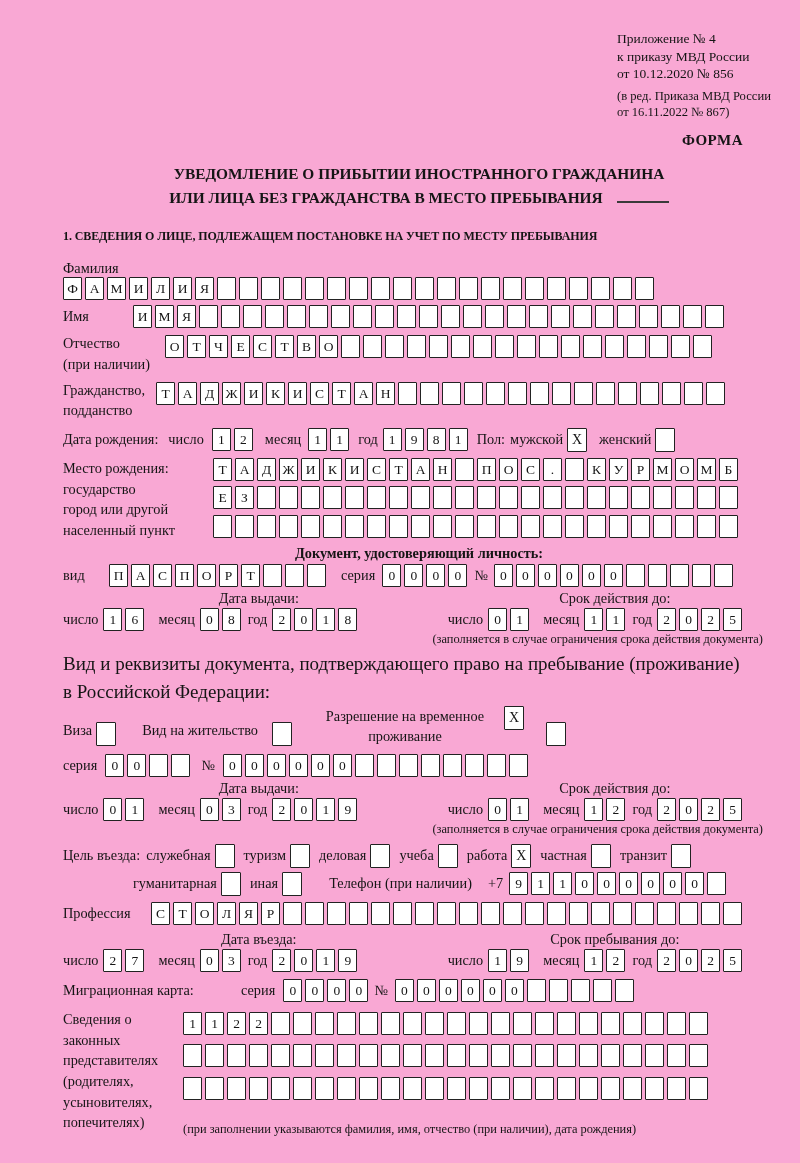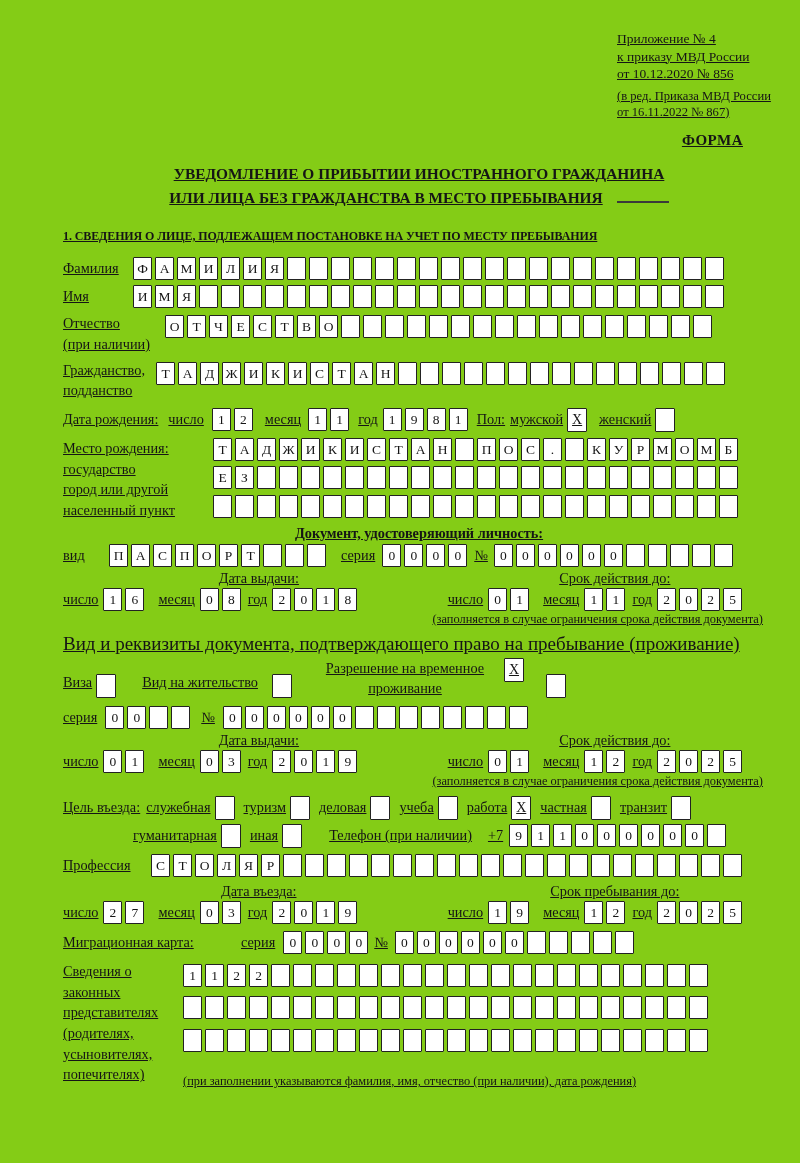--- a/index.html
+++ b/index.html
@@ -1,19 +1,19 @@
 <!DOCTYPE html>
 <html><head>
 <meta charset="utf-8">
 <style>
   html,body{margin:0;padding:0;background:#888;}
   .page{
-    width:800px;height:1163px;background:#84cc16;color:#151515;
+    width:800px;height:1163px;background:#f9a8d4;color:#151515;
     font-family:"Liberation Serif", "DejaVu Serif", serif;
-    box-sizing:border-box;padding:30px 25px 0 63px;overflow:hidden;position:relative;text-decoration:underline;
+    box-sizing:border-box;padding:30px 25px 0 63px;overflow:hidden;position:relative;
   }
   .annex{margin-left:554px;font-size:13.5px;line-height:1.3;}
   .annex .small{font-size:12.6px;}
   .annex .gap{height:5px;}
   .forma{font-weight:bold;font-size:15px;text-align:right;padding-right:32px;margin-top:12px;letter-spacing:.5px;}
   .title{font-weight:bold;font-size:15.4px;text-align:center;margin-top:13px;line-height:1.55;}
   .blank-underline{display:inline-block;width:52px;height:13px;border-bottom:2.2px solid #3a3a3a;margin-left:14px;}
   .sec-title{font-weight:bold;font-size:12px;margin-top:19px;letter-spacing:-0.1px;white-space:nowrap;}
 
   .row{display:flex;align-items:flex-start;margin-top:5px;}
@@ -75,21 +75,21 @@
 
   <div class="title">
     <div>УВЕДОМЛЕНИЕ О ПРИБЫТИИ ИНОСТРАННОГО ГРАЖДАНИНА</div>
     <div>
       <span>ИЛИ ЛИЦА БЕЗ ГРАЖДАНСТВА В МЕСТО ПРЕБЫВАНИЯ</span><span class="blank-underline"></span>
     </div>
   </div>
 
   <div class="sec-title">1. СВЕДЕНИЯ О ЛИЦЕ, ПОДЛЕЖАЩЕМ ПОСТАНОВКЕ НА УЧЕТ ПО МЕСТУ ПРЕБЫВАНИЯ</div>
 
-  <div class="row" style="margin-top:13px;">
+  <div class="row" style="margin-top:13px;flex-direction:column;">
     <span class="lbl w-surname">Фамилия</span>
     <span class="cells"><span class="cell">Ф</span><span class="cell">А</span><span class="cell">М</span><span class="cell">И</span><span class="cell">Л</span><span class="cell">И</span><span class="cell">Я</span><span class="cell"></span><span class="cell"></span><span class="cell"></span><span class="cell"></span><span class="cell"></span><span class="cell"></span><span class="cell"></span><span class="cell"></span><span class="cell"></span><span class="cell"></span><span class="cell"></span><span class="cell"></span><span class="cell"></span><span class="cell"></span><span class="cell"></span><span class="cell"></span><span class="cell"></span><span class="cell"></span><span class="cell"></span><span class="cell"></span></span>
   </div>
 
   <div class="row">
     <span class="lbl w-surname">Имя</span>
     <span class="cells"><span class="cell">И</span><span class="cell">М</span><span class="cell">Я</span><span class="cell"></span><span class="cell"></span><span class="cell"></span><span class="cell"></span><span class="cell"></span><span class="cell"></span><span class="cell"></span><span class="cell"></span><span class="cell"></span><span class="cell"></span><span class="cell"></span><span class="cell"></span><span class="cell"></span><span class="cell"></span><span class="cell"></span><span class="cell"></span><span class="cell"></span><span class="cell"></span><span class="cell"></span><span class="cell"></span><span class="cell"></span><span class="cell"></span><span class="cell"></span><span class="cell"></span></span>
   </div>
 
   <div class="row">
@@ -168,20 +168,21 @@
       <span class="sp"></span>
       <span class="lbl">месяц</span>
       <span class="cells"><span class="cell">1</span><span class="cell">1</span></span>
       <span class="lbl" style="margin-left:4px;">год</span>
       <span class="cells"><span class="cell">2</span><span class="cell">0</span><span class="cell">2</span><span class="cell">5</span></span>
     </div>
   </div>
   <div class="note right">(заполняется в случае ограничения срока действия документа)</div>
 
   <div class="plain">Вид и реквизиты документа, подтверждающего право на пребывание (проживание)</div>
+  <div class="plain">в Российской Федерации:</div>
 
   <div class="opts">
     <div class="opt">
       <span class="otext">Виза</span>
       <span class="cell checkbox"></span>
     </div>
     <div class="opt" style="margin-left:26px;">
       <span class="otext">Вид на жительство</span>
       <span class="cell checkbox" style="margin-left:14px;"></span>
     </div>

